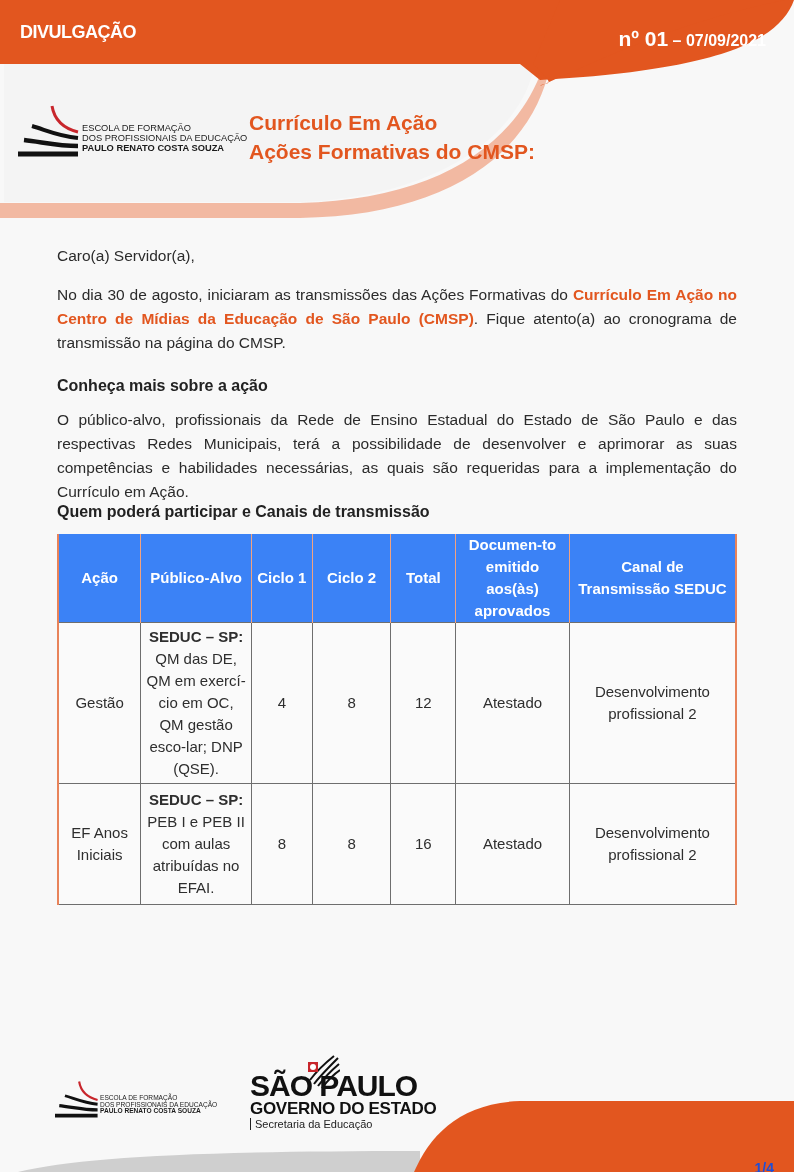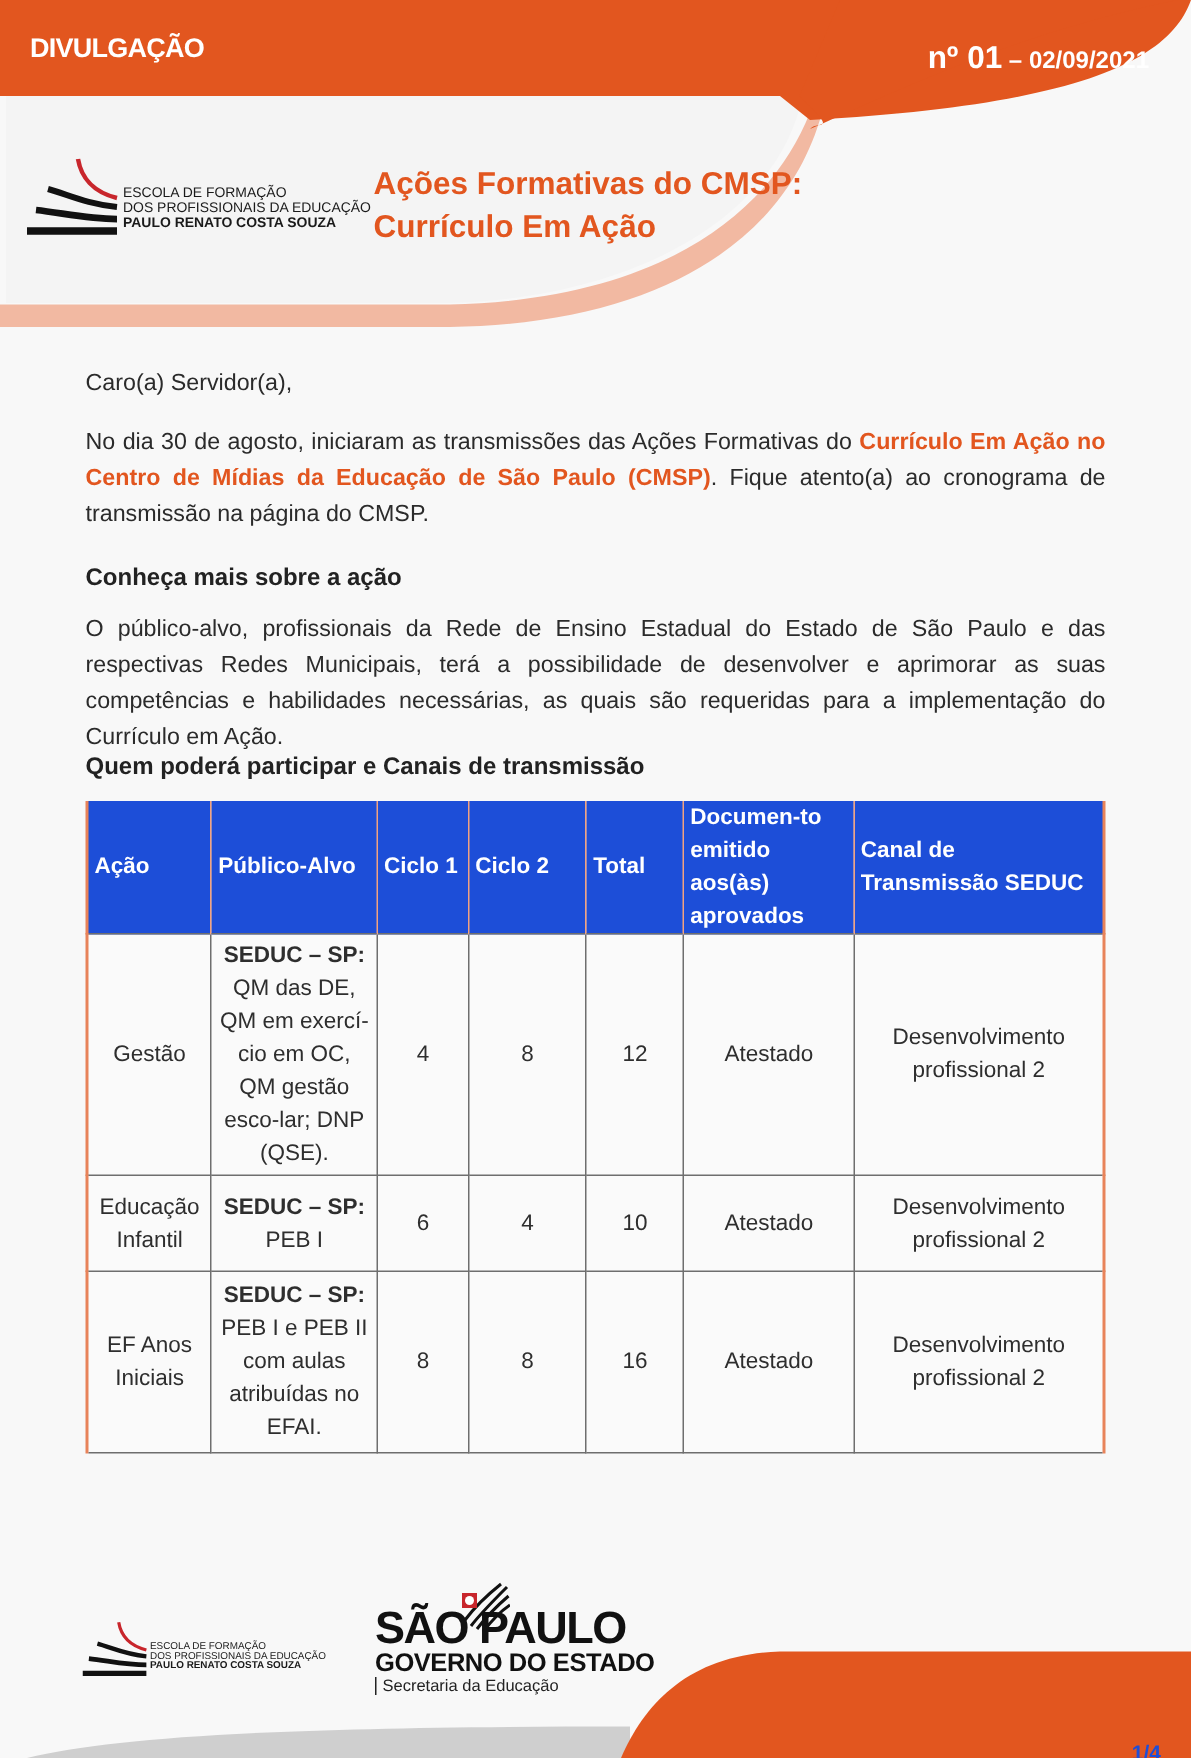--- a/index.html
+++ b/index.html
@@ -42,23 +42,23 @@
   .h-know { top: 374px; }
   .p-know { top: 408px; text-align: justify; }
   .h-who { top: 500px; }
 
   table.grid {
     position: absolute; left: 57px; top: 534px; width: 680px;
     border-collapse: collapse; font-size: 15px; line-height: 22px;
     border-left: 2px solid #e8835a; border-right: 2px solid #e8835a;
   }
   table.grid th {
-    background: #1d4ed8; color: #ffffff; font-weight: bold;
+    background: #3b82f6; color: #ffffff; font-weight: bold;
     border-left: 1px solid #f2a27f; border-right: 1px solid #f2a27f;
-    height: 74px; text-align: left; vertical-align: middle; padding: 0 4px;
+    height: 74px; text-align: center; vertical-align: middle; padding: 0 4px;
   }
   table.grid td {
     border: 1px solid #6e6e6e; text-align: center; vertical-align: middle;
     padding: 3px 4px; color: #2e2e2e; background: rgba(255,255,255,0.35);
   }
   table.grid tr:last-child td { border-bottom: 1px solid #6e6e6e; }
   table.grid td .b { font-weight: bold; display: block; }
   .r1 td { height: 153px; }
   .r2 td { height: 64px; }
   .r3 td { height: 121px; }
@@ -84,40 +84,40 @@
   <path d="M4 64 L535 64 C 520 140, 430 198, 300 202 L4 202 Z" fill="#f4f4f4"></path>
 
   <path d="M0 203 L300 203 C 430 200, 510 150, 540 75 L548 75 C 525 160, 440 216, 300 218 L0 218 Z" fill="#f2b9a2"></path>
 
   <path d="M520 0 L794 0 L794 0 C 770 0, 790 0, 794 0 L794 0 C 780 40, 720 70, 540 80 L520 64 L520 0 Z" fill="#e2561f"></path>
   <path d="M533 64 C 560 90, 545 80, 540 86 C 600 60, 680 20, 795 -2 L560 0 Z" fill="#e2561f"></path>
 </svg>
 
 <div class="hdr-title">DIVULGAÇÃO</div>
 <div class="hdr-issue">
-  <span>nº 01</span><span class="date"> – </span><span class="date">02/09/2021</span>
+  <span>nº 01</span><span class="date"> – </span><span class="date">07/09/2021</span>
 </div>
 
 <div class="logo-efape" style="left:18px; top:104px;">
   <svg class="mark" width="62" height="56" viewBox="0 0 62 56">
     <path d="M34 2 C 36 14, 44 24, 60 28" stroke="#c8262c" stroke-width="3" fill="none"></path>
     <path d="M14 22 C 28 26, 40 32, 60 34" stroke="#111" stroke-width="4" fill="none"></path>
     <path d="M6 36 C 24 38, 40 42, 60 42" stroke="#111" stroke-width="4.5" fill="none"></path>
     <path d="M0 50 L60 50" stroke="#111" stroke-width="5"></path>
   </svg>
   <div class="txt" style="font-size:9.3px; margin-left:2px; margin-top:14px;">
     <div>ESCOLA DE FORMAÇÃO</div>
     <div>DOS PROFISSIONAIS DA EDUCAÇÃO</div>
     <div class="b">PAULO RENATO COSTA SOUZA</div>
   </div>
 </div>
 
 <div class="doc-title">
+  <div>Currículo Em Ação</div>
   <div>Ações Formativas do CMSP:</div>
-  <div>Currículo Em Ação</div>
 </div>
 
 <div class="content p-greet">Caro(a) Servidor(a),</div>
 <div class="content p-intro">
   <span>No dia 30 de agosto, iniciaram as transmissões das Ações Formativas do </span><span class="hl">Currículo Em Ação no Centro de Mídias da Educação de São Paulo (CMSP)</span><span>. Fique atento(a) ao cronograma de transmissão na página do CMSP.</span>
 </div>
 
 <div class="content h2 h-know">Conheça mais sobre a ação</div>
 <div class="content p-know">O público-alvo, profissionais da Rede de Ensino Estadual do Estado de São Paulo e das respectivas Redes Municipais, terá a possibilidade de desenvolver e aprimorar as suas competências e habilidades necessárias, as quais são requeridas para a implementação do Currículo em Ação.</div>
 
@@ -150,32 +150,20 @@
       <td>
         <span class="b">SEDUC – SP:</span>
         <span>QM das DE, QM em exercí-cio em OC, QM gestão esco-lar; DNP (QSE).</span>
       </td>
       <td>4</td>
       <td>8</td>
       <td>12</td>
       <td>Atestado</td>
       <td>Desenvolvimento profissional 2</td>
     </tr>
-    <tr class="r2">
-      <td>Educação Infantil</td>
-      <td>
-        <span class="b">SEDUC – SP:</span>
-        <span>PEB I</span>
-      </td>
-      <td>6</td>
-      <td>4</td>
-      <td>10</td>
-      <td>Atestado</td>
-      <td>Desenvolvimento profissional 2</td>
-    </tr>
     <tr class="r3">
       <td>EF Anos Iniciais</td>
       <td>
         <span class="b">SEDUC – SP:</span>
         <span>PEB I e PEB II com aulas atribuídas no EFAI.</span>
       </td>
       <td>8</td>
       <td>8</td>
       <td>16</td>
       <td>Atestado</td>

